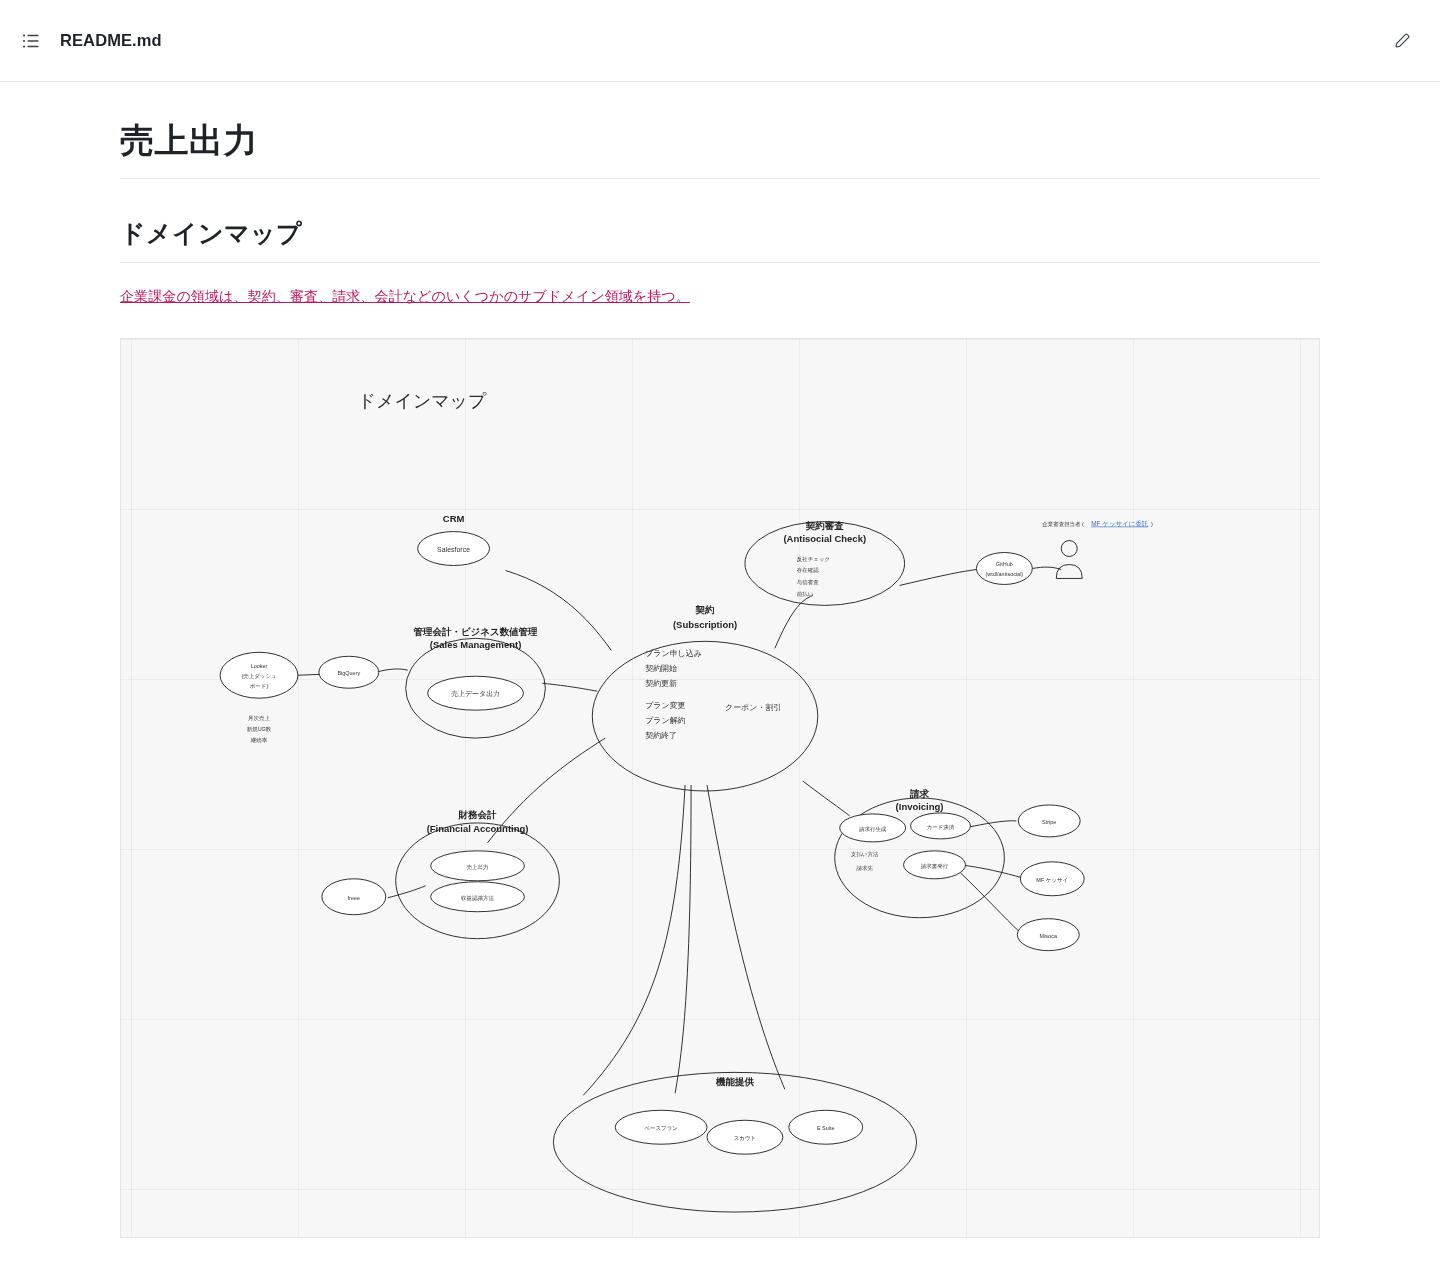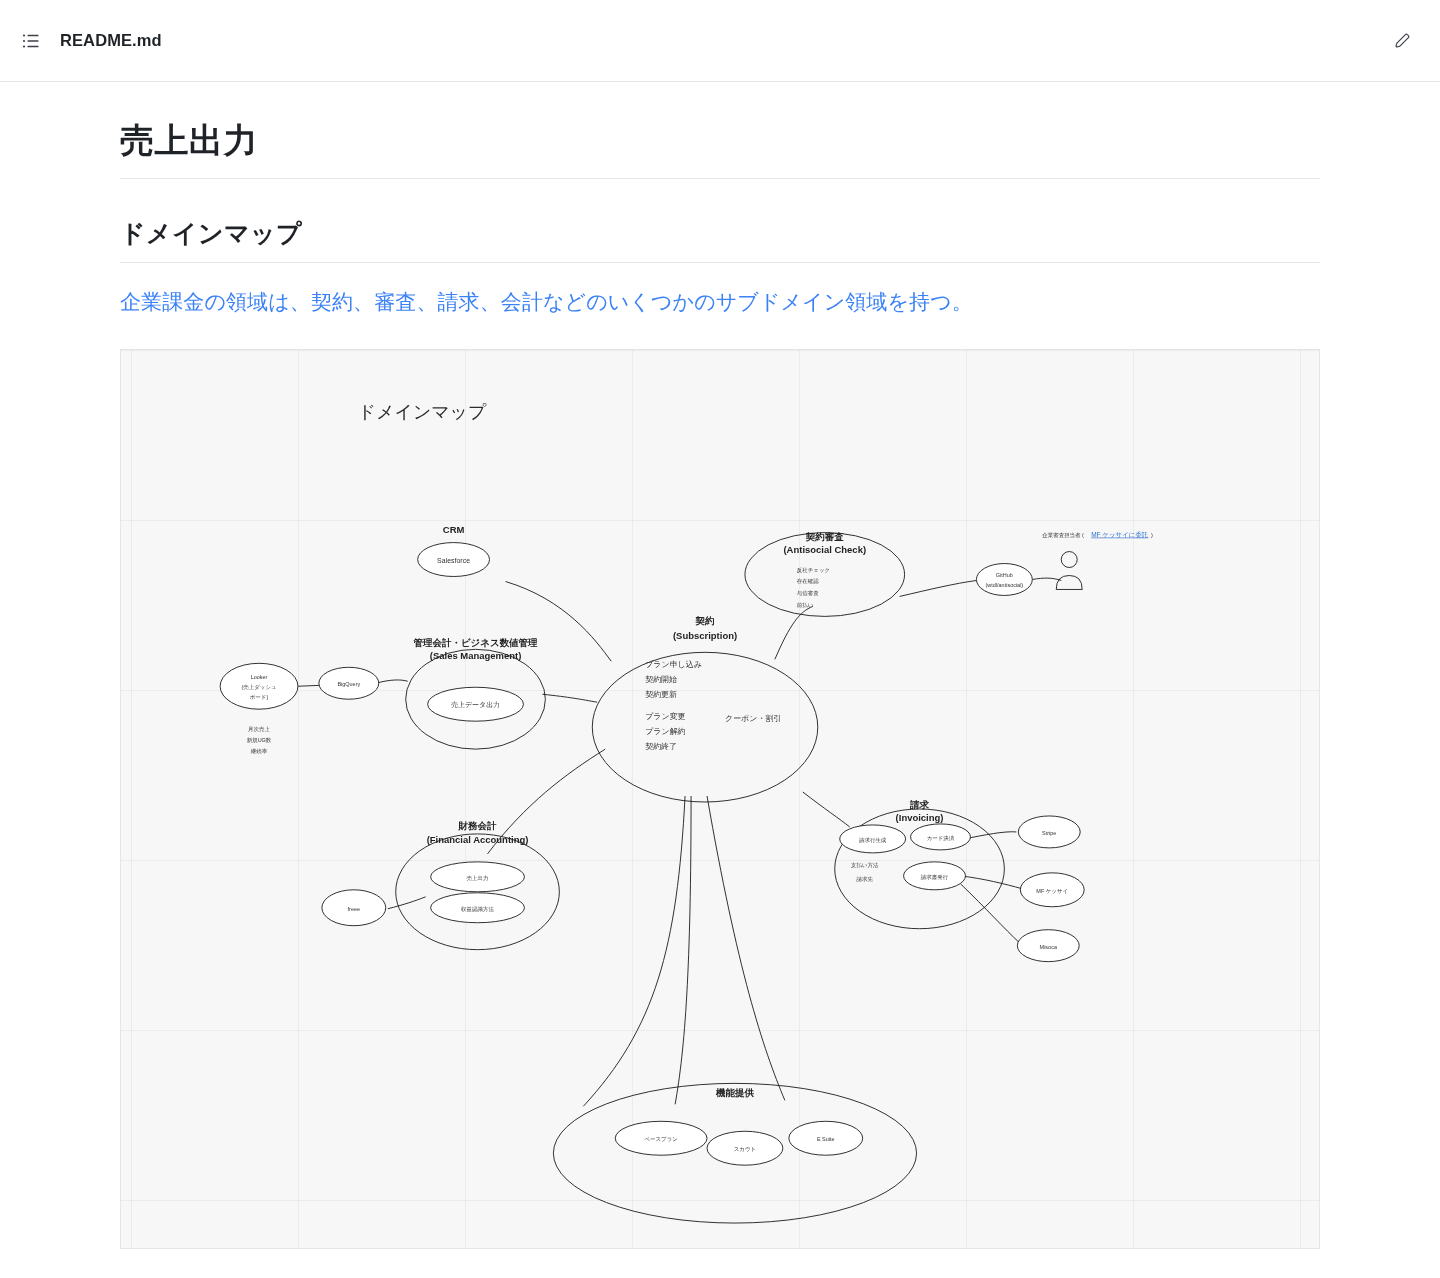--- a/index.html
+++ b/index.html
@@ -55,25 +55,26 @@
   h2.section-title {
     font-size: 25px;
     line-height: 1.3;
     font-weight: 700;
     margin: 38px 0 0 0;
     padding-bottom: 12px;
     border-bottom: 1px solid #e6e8eb;
     letter-spacing: .4px;
   }
   p.para {
-    font-size: 21px;
+    font-size: 14px;
     line-height: 1.65;
     margin: 22px 0 0 0;
-    color: #3b82f6;
+    color: #be185d;
     letter-spacing: .1px;
+    text-decoration: underline;
   }
 
   
   .diagram-wrap {
     margin-top: 30px;
     border: 1px solid #e3e5e8;
     background: #f7f7f7;
     height: 900px;
     overflow: hidden;
     position: relative;

